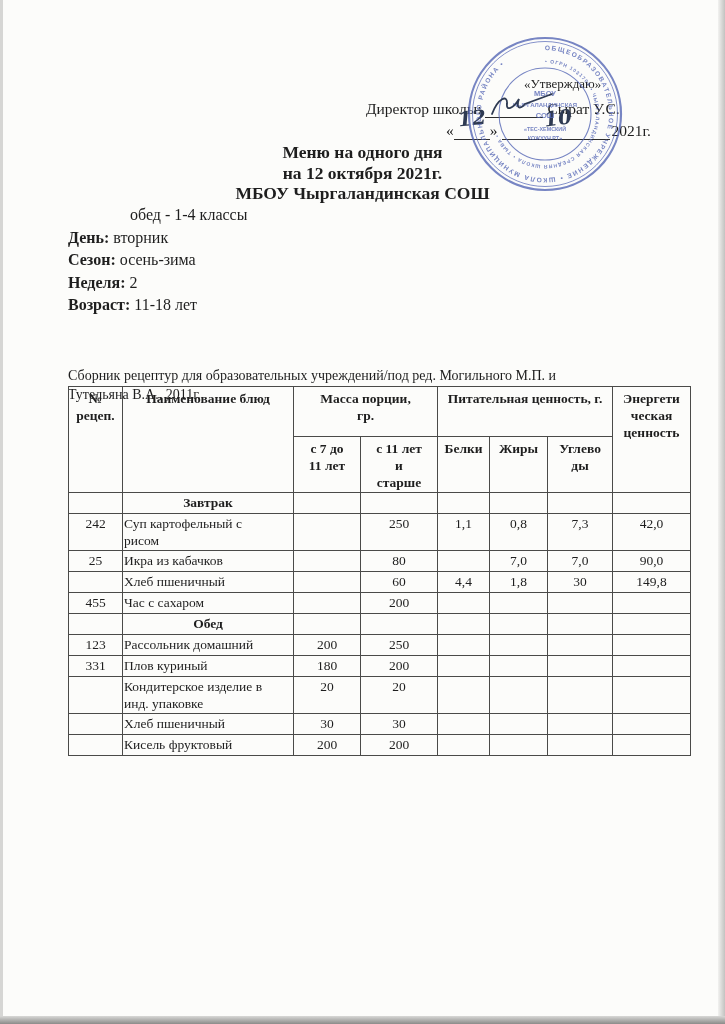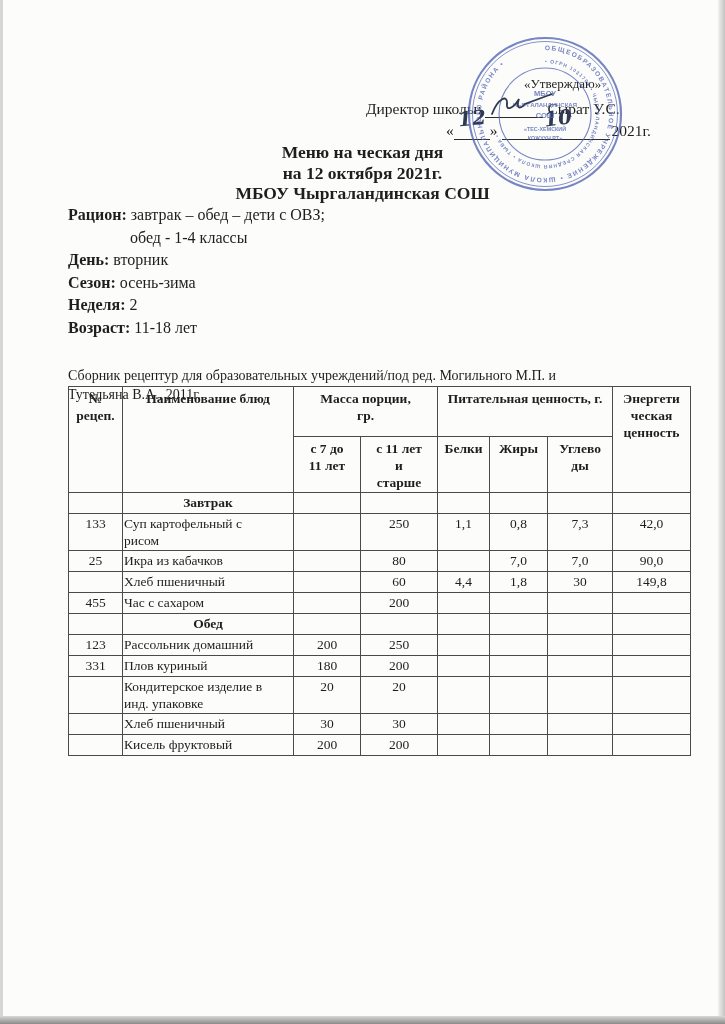--- a/index.html
+++ b/index.html
@@ -84,27 +84,26 @@
 
   <div class="director-line"><span>Директор школы:</span><span class="u u-sig"></span><span>Сырат У.С.</span></div>
 
   <svg class="sig-svg" width="72" height="30" viewBox="0 0 72 30">
     <path d="M4,22 C10,6 20,2 19,12 C18,19 25,17 31,7 C28,15 31,19 37,12 L64,2" fill="none" stroke="#2e3a52" stroke-width="1.8" stroke-linecap="round"></path>
   </svg>
 
   <div class="date-line"><span>«</span><span class="u u-day"><span class="hw hw-day">12</span></span><span>»</span><span class="u u-month"><span class="hw hw-month">10</span></span><span>2021г.</span></div>
 
   <div class="title-block">
-    <div>Меню на ческая дня</div>
+    <div>Меню на одного дня</div>
     <div>на 12 октября 2021г.</div>
     <div>МБОУ Чыргаландинская СОШ</div>
   </div>
 
   <div class="info-block">
-    <div class="info-line"><b>Рацион:</b> <span>завтрак – обед – дети с ОВЗ;</span></div>
     <div class="info-line info-indent"><span>обед - 1-4 классы</span></div>
     <div class="info-line"><b>День:</b> <span>вторник</span></div>
     <div class="info-line"><b>Сезон:</b> <span>осень-зима</span></div>
     <div class="info-line"><b>Неделя:</b> <span>2</span></div>
     <div class="info-line"><b>Возраст:</b> <span>11-18 лет</span></div>
   </div>
 
   <div class="source-note">Сборник рецептур для образовательных учреждений/под ред. Могильного М.П. и Тутельяна В.А., 2011г.</div>
 
   <table class="menu-table">
@@ -147,21 +146,21 @@
           <td></td>
           <td class="section-cell">Завтрак</td>
           <td></td>
           <td></td>
           <td></td>
           <td></td>
           <td></td>
           <td></td>
         </tr>
         <tr>
-          <td>133</td>
+          <td>242</td>
           <td class="name-cell">Суп картофельный с
 рисом</td>
           <td></td>
           <td>250</td>
           <td>1,1</td>
           <td>0,8</td>
           <td>7,3</td>
           <td>42,0</td>
         </tr>
         <tr>

